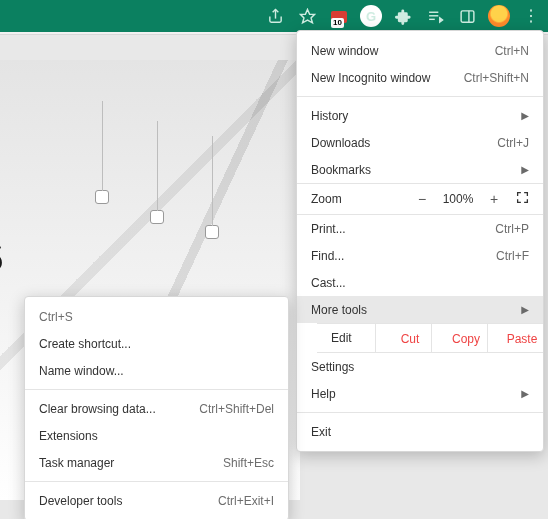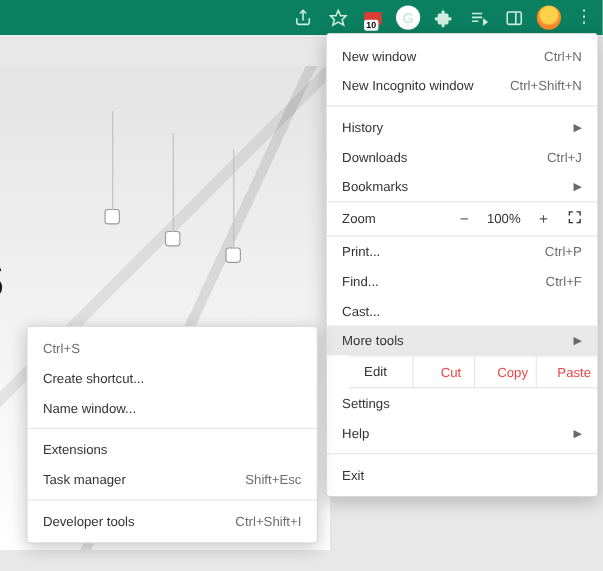--- a/index.html
+++ b/index.html
@@ -260,24 +260,28 @@
       <span class="shortcut">Ctrl+S</span>
     </div>
   <div class="mitem">
       <span class="label">Create shortcut...</span>
     </div>
   <div class="mitem">
       <span class="label">Name window...</span>
     </div>
   <div class="sep"></div>
   <div class="mitem">
+      <span class="label">Clear browsing data...</span>
+      <span class="shortcut">Ctrl+Shift+Del</span>
+    </div>
+  <div class="mitem">
       <span class="label">Extensions</span>
     </div>
   <div class="mitem">
       <span class="label">Task manager</span>
       <span class="shortcut">Shift+Esc</span>
     </div>
   <div class="sep"></div>
   <div class="mitem">
       <span class="label">Developer tools</span>
-      <span class="shortcut">Ctrl+Shift+I</span>
+      <span class="shortcut">Ctrl+Exit+I</span>
     </div>
 </div>
 
 </body></html>

